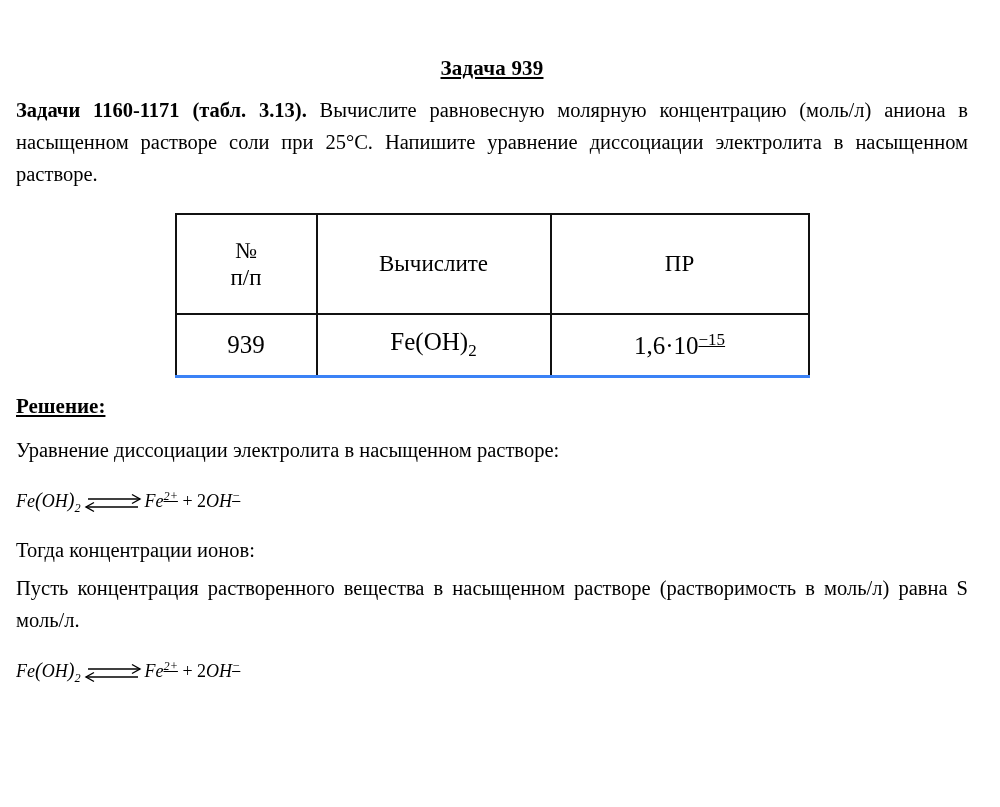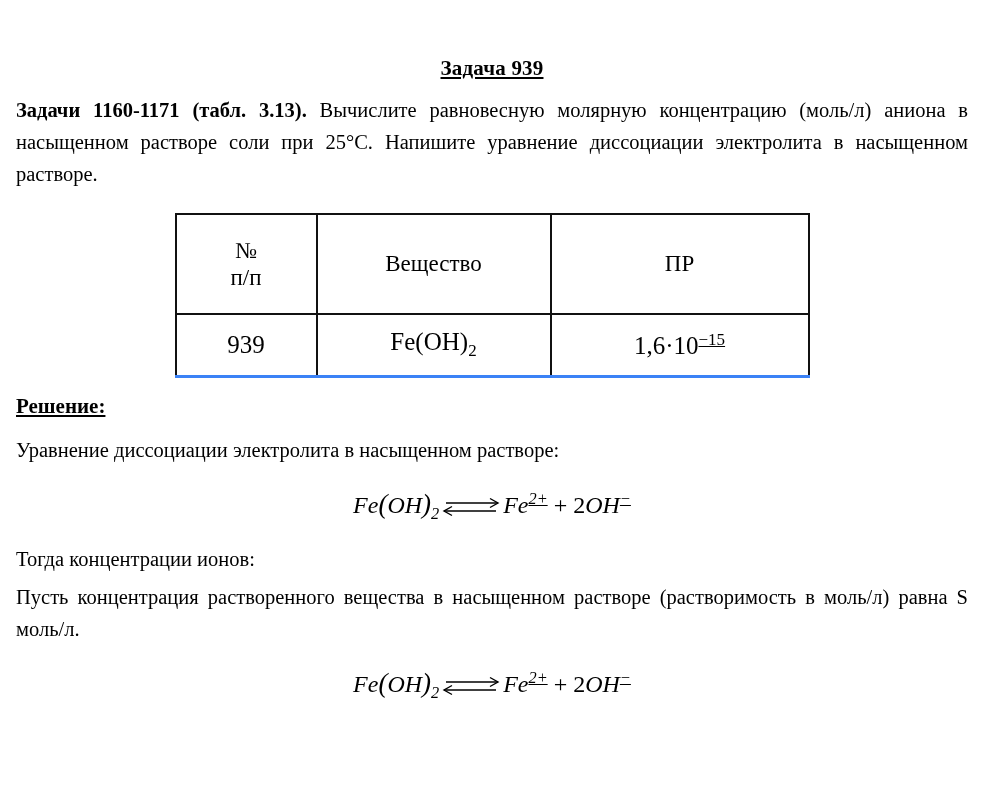--- a/index.html
+++ b/index.html
@@ -76,24 +76,23 @@
   .sub { font-size: 0.68em; vertical-align: sub; }
   .sup { font-size: 0.68em; vertical-align: super; text-decoration: underline; }
   .solution-head {
     text-align: left;
     font-weight: bold;
     font-size: 21px;
     text-decoration: underline;
     margin: 16px 0 16px 0;
   }
   .eq {
-    text-align: center;
     font-family: "Liberation Serif", serif;
     font-style: italic;
-    font-size: 24px;
+    font-size: 18px;
     margin: 22px 0 20px 0;
     white-space: nowrap;
   }
   .eq .nonit { font-style: normal; }
   .eq-arrow {
     display: inline-block;
     position: relative;
     width: 62px;
     height: 22px;
     vertical-align: middle;
@@ -119,21 +118,21 @@
   <p class="para first"><span class="bold">Задачи 1160-1171 (табл. 3.13).</span><span> Вычислите равновесную молярную концентрацию (моль/л) аниона в насыщенном растворе соли при 25°С. Напишите уравнение диссоциации электролита в насыщенном растворе.</span></p>
 
   <div class="tbl-wrap">
     <table class="data">
       <thead>
         <tr>
           <th class="col-np">
             <div>№</div>
             <div>п/п</div>
           </th>
-          <th class="col-subst">Вещество</th>
+          <th class="col-subst">Вычислите</th>
           <th class="col-pr">ПР</th>
         </tr>
       </thead>
       <tbody>
         <tr>
           <td>939</td>
           <td><span>Fe(OH)</span><span class="sub">2</span></td>
           <td><span>1,6·10</span><span class="sup">−15</span></td>
         </tr>
       </tbody>

